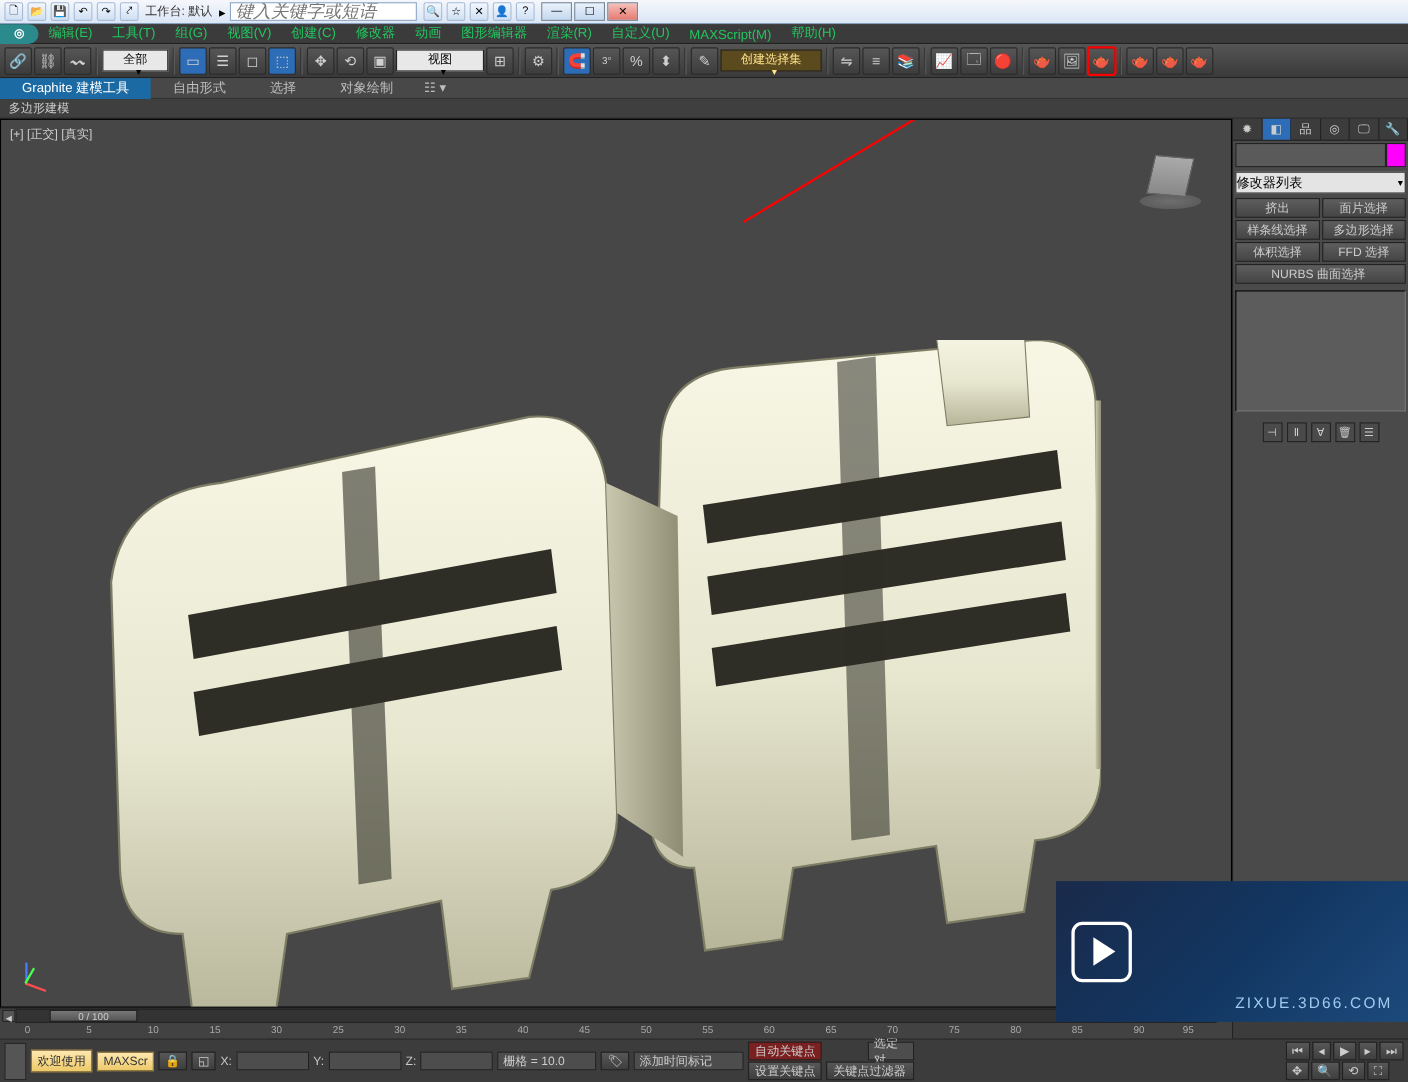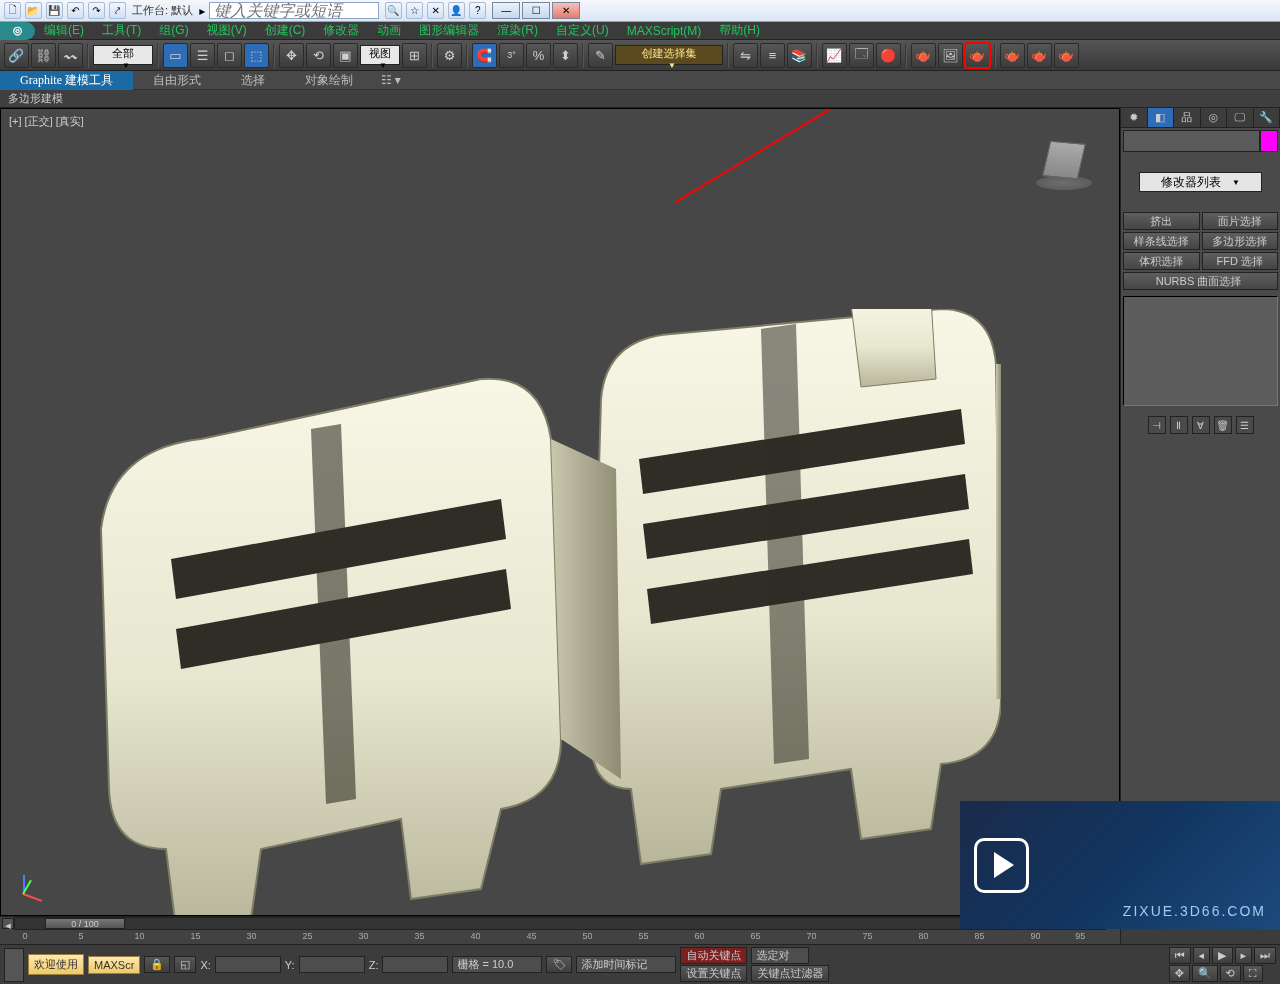--- a/index.html
+++ b/index.html
@@ -27,21 +27,21 @@
 .toolbar .tb{ width:25px; border:1px solid #2a2a2a; background:linear-gradient(#565656,#3c3c3c); border-radius:2px; font-size:13px; color:#cfcfcf; }
 .toolbar .tb.active{ background:#2d6db8; }
 .toolbar .sep{ width:2px; background:linear-gradient(90deg,#2a2a2a,#666); margin:0 2px; }
 .toolbar .combo{ height:20px; background:#e8e8e8; border:1px solid #222; color:#000; font-size:11px; padding:0 4px; display:flex; align-items:center;flex-direction:column; }
 .toolbar .combo.dark{ background:#333; color:#ddd; }
 .toolbar .combo .arrow{ margin-left:6px; font-size:8px; }
 .toolbar .highlighted{ outline:2px solid #ff0000; outline-offset:-1px; }
 
 
 .ribbon-tabs{ height:19px; background:#484848; display:flex; align-items:center; font-size:12px; border-bottom:1px solid #333; }
-.ribbon-tabs .rtab{ padding:0 20px; height:19px; display:flex; align-items:center; color:#bdbdbd;font-family:Liberation Serif, serif; }
+.ribbon-tabs .rtab{ padding:0 20px; height:19px; display:flex; align-items:center; color:#bdbdbd; }
 .ribbon-tabs .rtab.active{ background:#1c6aa3; color:#fff; }
 .ribbon-panel{ height:18px; background:#3f3f3f; border-bottom:1px solid #222; display:flex; align-items:center; padding:0 8px; font-size:11px; color:#ccc; }
 
 
 .content{ display:flex; height:calc(100% - 22px - 18px - 31px - 19px - 18px - 28px - 40px); }
 .viewport{ flex:1; background:#474747; position:relative; overflow:hidden; border:1px solid #000; }
 .vp-label{ position:absolute; top:5px; left:8px; font-size:11px; color:#ccc; }
 .viewcube{ position:absolute; top:25px; right:25px; width:60px; height:60px; }
 .viewcube .cube{ width:36px; height:36px; background:linear-gradient(#aaa,#888); border:1px solid #666; transform:rotate(5deg) skewX(-8deg); margin:8px auto; }
 .viewcube .base{ width:56px; height:14px; border-radius:50%; background:radial-gradient(#6f6f6f,#555); margin:-10px auto 0; }
@@ -56,21 +56,21 @@
 .model{ position:absolute; left:60px; top:200px; width:940px; height:620px; perspective:1400px; }
 .model svg{ width:100%; height:100%; }
 
 
 .cmdpanel{ width:160px; background:#4a4a4a; border-left:1px solid #222; display:flex; flex-direction:column; }
 .cmdpanel .icon-row{ height:20px; display:flex; background:#3c3c3c; border-bottom:1px solid #222; }
 .cmdpanel .icon-row .ic{ flex:1; border-right:1px solid #222; display:flex; align-items:center; justify-content:center; font-size:11px; }
 .cmdpanel .name-field{ height:22px; display:flex; margin:2px; }
 .cmdpanel .name-field .nf{ flex:1; background:#5a5a5a; border:1px solid #222; }
 .cmdpanel .name-field .sw{ width:18px; background:#ff00ff; border:1px solid #222; }
-.cmdpanel .combo2{ margin:18px; height:20px; background:#e4e4e4; border:1px solid #222; color:#000; font-size:12px; display:flex; align-items:center; justify-content:space-between; padding:0 21px;}
+.cmdpanel .combo2{ margin:2px; height:20px; background:#e4e4e4; border:1px solid #222; color:#000; font-size:12px; display:flex; align-items:center; justify-content:space-between; padding:0 0;}
 .cmdpanel .btn-grid{ display:flex; flex-wrap:wrap; margin:2px; gap:2px; }
 .cmdpanel .btn-grid .b{ width:calc(50% - 1px); height:18px; background:linear-gradient(#5e5e5e,#454545); border:1px solid #222; font-size:11px; display:flex; align-items:center; justify-content:center; }
 .cmdpanel .btn-grid .b.full{ width:100%; }
 .cmdpanel .stack{ margin:4px 2px; height:110px; background:#5c5c5c; border:1px inset #222; }
 .cmdpanel .ctrl-row{ height:22px; display:flex; gap:4px; align-items:center; justify-content:center; margin:4px 2px; }
 .cmdpanel .ctrl-row .cb{ width:18px; height:18px; border:1px solid #222; background:#4a4a4a; display:flex; align-items:center; justify-content:center; font-size:10px;}
 
 
 .timeline{ height:28px; background:#3c3c3c; border-top:1px solid #222; display:flex; }
 .timeline .track{ flex:1; position:relative; background:#424242; }
@@ -150,35 +150,35 @@
     </div>
   <div class="sep"></div>
   <div class="tb active">▭</div>
   <div class="tb">☰</div>
   <div class="tb">◻</div>
   <div class="tb active">⬚</div>
   <div class="sep"></div>
   <div class="tb">✥</div>
   <div class="tb">⟲</div>
   <div class="tb">▣</div>
-  <div class="combo" style="width:40px;">
+  <div class="combo" style="width:80px;">
       <span>视图</span>
       <span class="arrow">▼</span>
     </div>
   <div class="tb">⊞</div>
   <div class="sep"></div>
   <div class="tb">⚙</div>
   <div class="sep"></div>
   <div class="tb active">🧲</div>
   <div class="tb" style="font-size:9px;">3°</div>
   <div class="tb">%</div>
   <div class="tb">⬍</div>
   <div class="sep"></div>
   <div class="tb">✎</div>
-  <div class="combo dark" style="width:108px;background:#5b4a1e;color:#ffe28a;">
+  <div class="combo dark" style="width:92px;background:#5b4a1e;color:#ffe28a;">
       <span>创建选择集</span>
       <span class="arrow">▼</span>
     </div>
   <div class="sep"></div>
   <div class="tb">⇋</div>
   <div class="tb">≡</div>
   <div class="tb">📚</div>
   <div class="sep"></div>
   <div class="tb">📈</div>
   <div class="tb">🗔</div>
@@ -336,21 +336,21 @@
   <span>Z:</span>
     <div class="field coord"></div>
   <div class="field" style="width:90px;">栅格 = 10.0</div>
   <div class="btn">🏷</div>
   <div class="field" style="width:100px;">添加时间标记</div>
   <div class="col">
     <div class="btn red">自动关键点</div>
     <div class="btn">设置关键点</div>
   </div>
   <div class="col">
-    <div class="field" style="width:58px;">选定对</div>
+    <div class="field" style="width:42px;margin-left:38px;">选定对</div>
     <div class="btn">关键点过滤器</div>
   </div>
   <div class="col" style="margin-left:auto;">
     <div style="display:flex;gap:2px;">
       <div class="btn">⏮</div>
       <div class="btn">◂</div>
       <div class="btn">▶</div>
       <div class="btn">▸</div>
       <div class="btn">⏭</div>
     </div>

